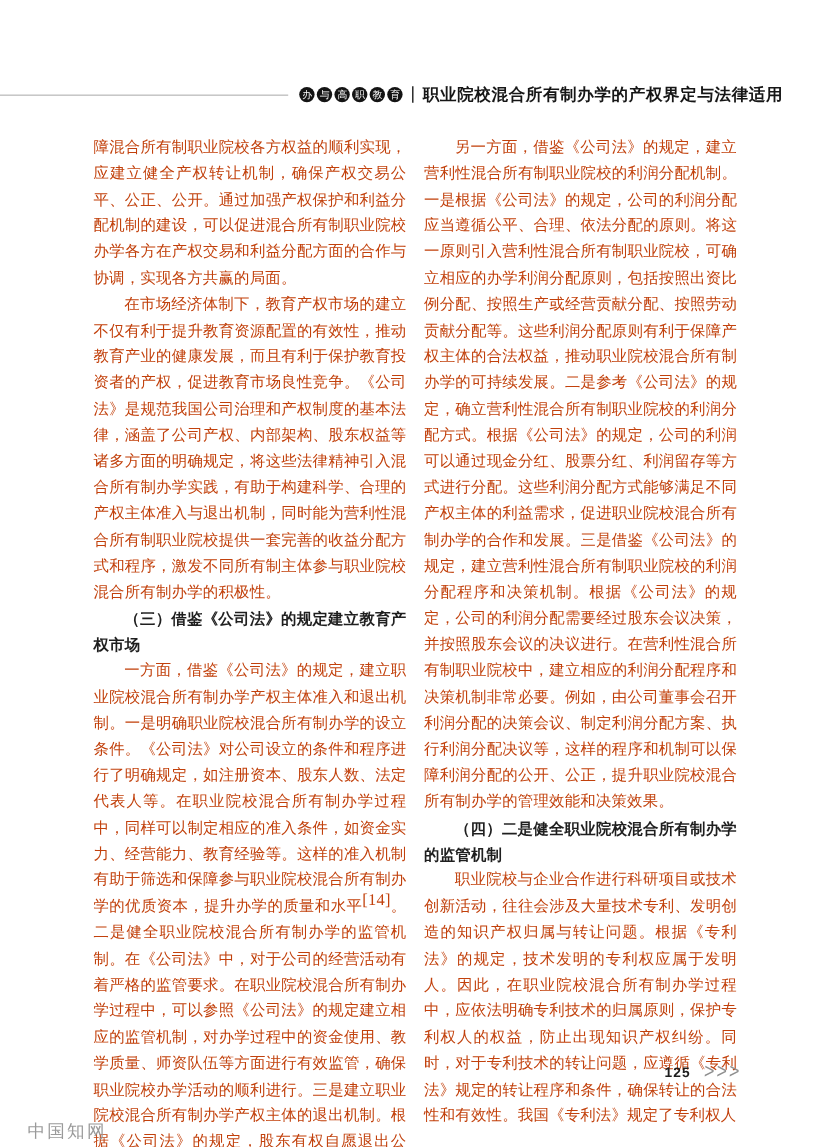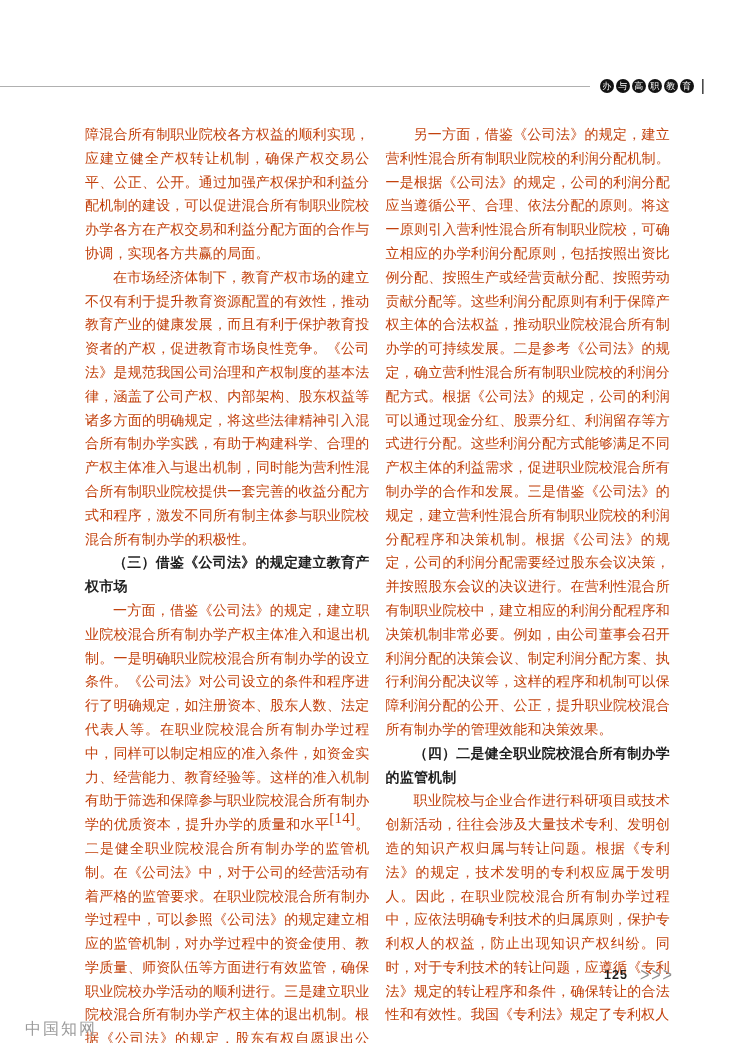--- a/index.html
+++ b/index.html
@@ -81,20 +81,21 @@
   <div class="header-rule"></div>
   <div class="badges">
       <span class="badge">办</span>
       <span class="badge">与</span>
       <span class="badge">高</span>
       <span class="badge">职</span>
       <span class="badge">教</span>
       <span class="badge">育</span>
     </div>
   <span class="header-divider">|</span>
+  <span class="header-title">职业院校混合所有制办学的产权界定与法律适用</span>
 </div>
 
 <div class="columns">
   <div class="col">
       <p class="para ">障混合所有制职业院校各方权益的顺利实现，应建立健全产权转让机制，确保产权交易公平、公正、公开。通过加强产权保护和利益分配机制的建设，可以促进混合所有制职业院校办学各方在产权交易和利益分配方面的合作与协调，实现各方共赢的局面。</p>
       <p class="para  indent">在市场经济体制下，教育产权市场的建立不仅有利于提升教育资源配置的有效性，推动教育产业的健康发展，而且有利于保护教育投资者的产权，促进教育市场良性竞争。《公司法》是规范我国公司治理和产权制度的基本法律，涵盖了公司产权、内部架构、股东权益等诸多方面的明确规定，将这些法律精神引入混合所有制办学实践，有助于构建科学、合理的产权主体准入与退出机制，同时能为营利性混合所有制职业院校提供一套完善的收益分配方式和程序，激发不同所有制主体参与职业院校混合所有制办学的积极性。</p>
       <p class="para heading indent">（三）借鉴《公司法》的规定建立教育产权市场</p>
       <p class="para  indent">一方面，借鉴《公司法》的规定，建立职业院校混合所有制办学产权主体准入和退出机制。一是明确职业院校混合所有制办学的设立条件。《公司法》对公司设立的条件和程序进行了明确规定，如注册资本、股东人数、法定代表人等。在职业院校混合所有制办学过程中，同样可以制定相应的准入条件，如资金实力、经营能力、教育经验等。这样的准入机制有助于筛选和保障参与职业院校混合所有制办学的优质资本，提升办学的质量和水平<sup>[14]</sup>。二是健全职业院校混合所有制办学的监管机制。在《公司法》中，对于公司的经营活动有着严格的监管要求。在职业院校混合所有制办学过程中，可以参照《公司法》的规定建立相应的监管机制，对办学过程中的资金使用、教学质量、师资队伍等方面进行有效监管，确保职业院校办学活动的顺利进行。三是建立职业院校混合所有制办学产权主体的退出机制。根据《公司法》的规定，股东有权自愿退出公司，也可以根据法律、合同约定或决议等被强制退出。所以，在职业院校混合所有制办学过程中，可以制定相应的退出机制，包括股东自愿退出机制以及合同到期终止、经营状况不佳等情况下的强制退出机制等。这样的退出机制有助于保障不同所有制资本的退出权益，同时为职业院校混合所有制办学带来灵活性，促进优胜劣汰，提升办学效益与学校竞争力。四是完善职业院</p>
     </div>
   <div class="col">

